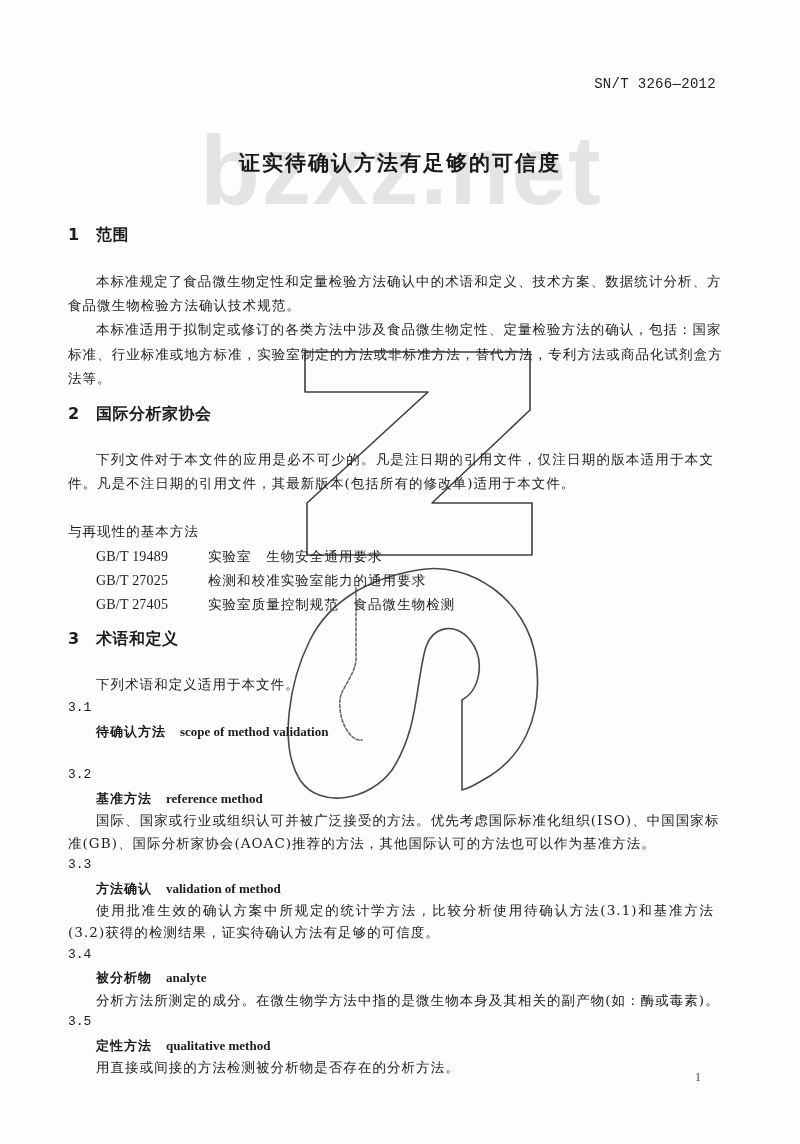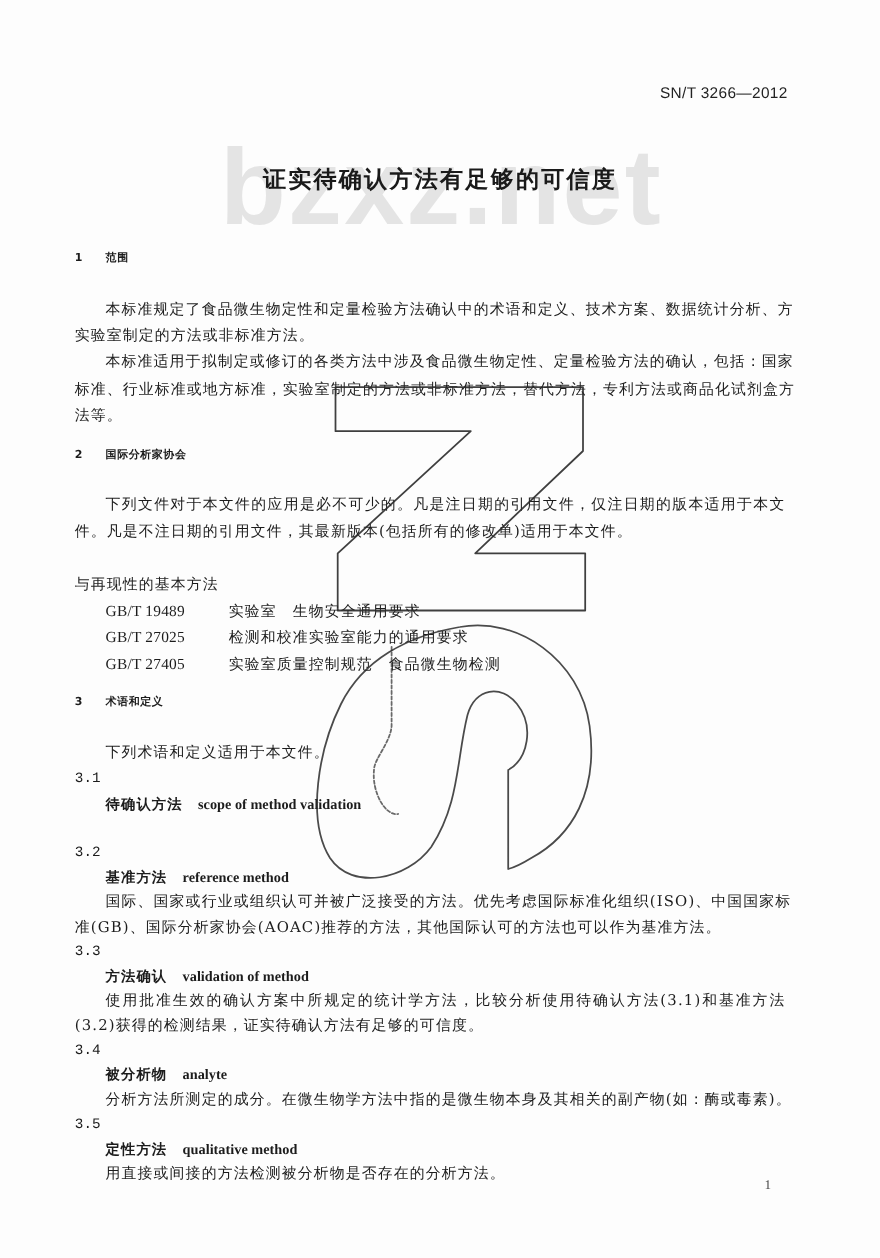--- a/index.html
+++ b/index.html
@@ -3,39 +3,39 @@
   <meta charset="utf-8">
   <style>
     html, body { margin: 0; padding: 0; }
     body {
       width: 800px; height: 1144px; background: #ffffff; position: relative; overflow: hidden;
       font-family: "DejaVu Serif", "Liberation Serif", serif; color: #1c1c1c;
     }
     .page { position: absolute; left: 0; top: 0; width: 800px; height: 1144px; background: #fdfdfd; }
     .std-code {
       position: absolute; right: 84px; top: 76px; font-size: 14px; letter-spacing: 0.3px;
-      font-family: Liberation Sans, sans-serif; color: #222;
+      font-family: Liberation Mono, monospace; color: #222;
     }
     .watermark-text {
       position: absolute; left: 200px; top: 120px; width: 370px; height: 100px;
       font-family: "Liberation Sans", sans-serif; font-weight: bold; font-size: 98px;
       letter-spacing: 2px; color: #e4e4e4; line-height: 100px; z-index: 0;
     }
     .doc-title {
       position: absolute; left: 0; width: 800px; top: 149px; text-align: center;
       font-family: "DejaVu Sans", sans-serif; font-size: 21px; font-weight: bold; letter-spacing: 2px;
       color: #1a1a1a; z-index: 2;
     }
     .wm-svg { position: absolute; left: 0; top: 0; z-index: 3; pointer-events: none; }
     .line {
       position: absolute; left: 68px; font-size: 13.5px; line-height: 18px; white-space: nowrap; z-index: 2;
       letter-spacing: 1.05px;
     }
     .line.indent { left: 96px; }
-    .heading { font-family: "DejaVu Sans", sans-serif; font-weight: bold; font-size: 10px; letter-spacing: 0.5px; }
+    .heading { font-family: "DejaVu Sans", sans-serif; font-weight: bold; font-size: 16px; letter-spacing: 0.5px; }
     .heading .num { display: inline-block; width: 28px; }
     .clause-num { font-family: Liberation Mono, monospace; font-size: 13px; letter-spacing: 0; }
     .term-zh { font-family: "DejaVu Sans", sans-serif; font-weight: bold; font-size: 13px; letter-spacing: 1px; }
     .term-en { font-family: "Liberation Serif", serif; font-weight: bold; font-size: 13px; margin-left: 14px; letter-spacing: 0; }
     .ref-code { display: inline-block; font-family: "Liberation Serif", serif; font-size: 14px; letter-spacing: 0.2px; }
     .ref-code.w1 { width: 112px; }
     .ref-code.w2 { width: 112px; }
     .just { width: 646px; text-align: justify; text-align-last: justify; }
     .just.indent-w { width: 618px; }
     .page-num { position: absolute; left: 695px; top: 1070px; font-size: 12px; color: #444; z-index: 2; font-family: "Liberation Serif", serif; }
@@ -47,21 +47,21 @@
 
   <div class="watermark-text">bzxz.net</div>
 
   <div class="std-code">SN/T 3266—2012</div>
   <div class="doc-title">证实待确认方法有足够的可信度</div>
 
   <div class="line heading" style="top:226px">
     <span class="num">1</span><span>范围</span>
   </div>
   <div class="line indent just indent-w" style="top:272px">本标准规定了食品微生物定性和定量检验方法确认中的术语和定义、技术方案、数据统计分析、方</div>
-  <div class="line" style="top:296px">实验室制定的方法或非标准方法。</div>
+  <div class="line" style="top:296px">食品微生物检验方法确认技术规范。</div>
   <div class="line indent just indent-w" style="top:320px">本标准适用于拟制定或修订的各类方法中涉及食品微生物定性、定量检验方法的确认，包括：国家</div>
   <div class="line just" style="top:345px">标准、行业标准或地方标准，实验室制定的方法或非标准方法，替代方法，专利方法或商品化试剂盒方</div>
   <div class="line" style="top:369px">法等。</div>
 
   <div class="line heading" style="top:405px">
     <span class="num">2</span><span>国际分析家协会</span>
   </div>
   <div class="line indent just indent-w" style="top:450px">下列文件对于本文件的应用是必不可少的。凡是注日期的引用文件，仅注日期的版本适用于本文</div>
   <div class="line" style="top:474px">件。凡是不注日期的引用文件，其最新版本(包括所有的修改单)适用于本文件。</div>
 

